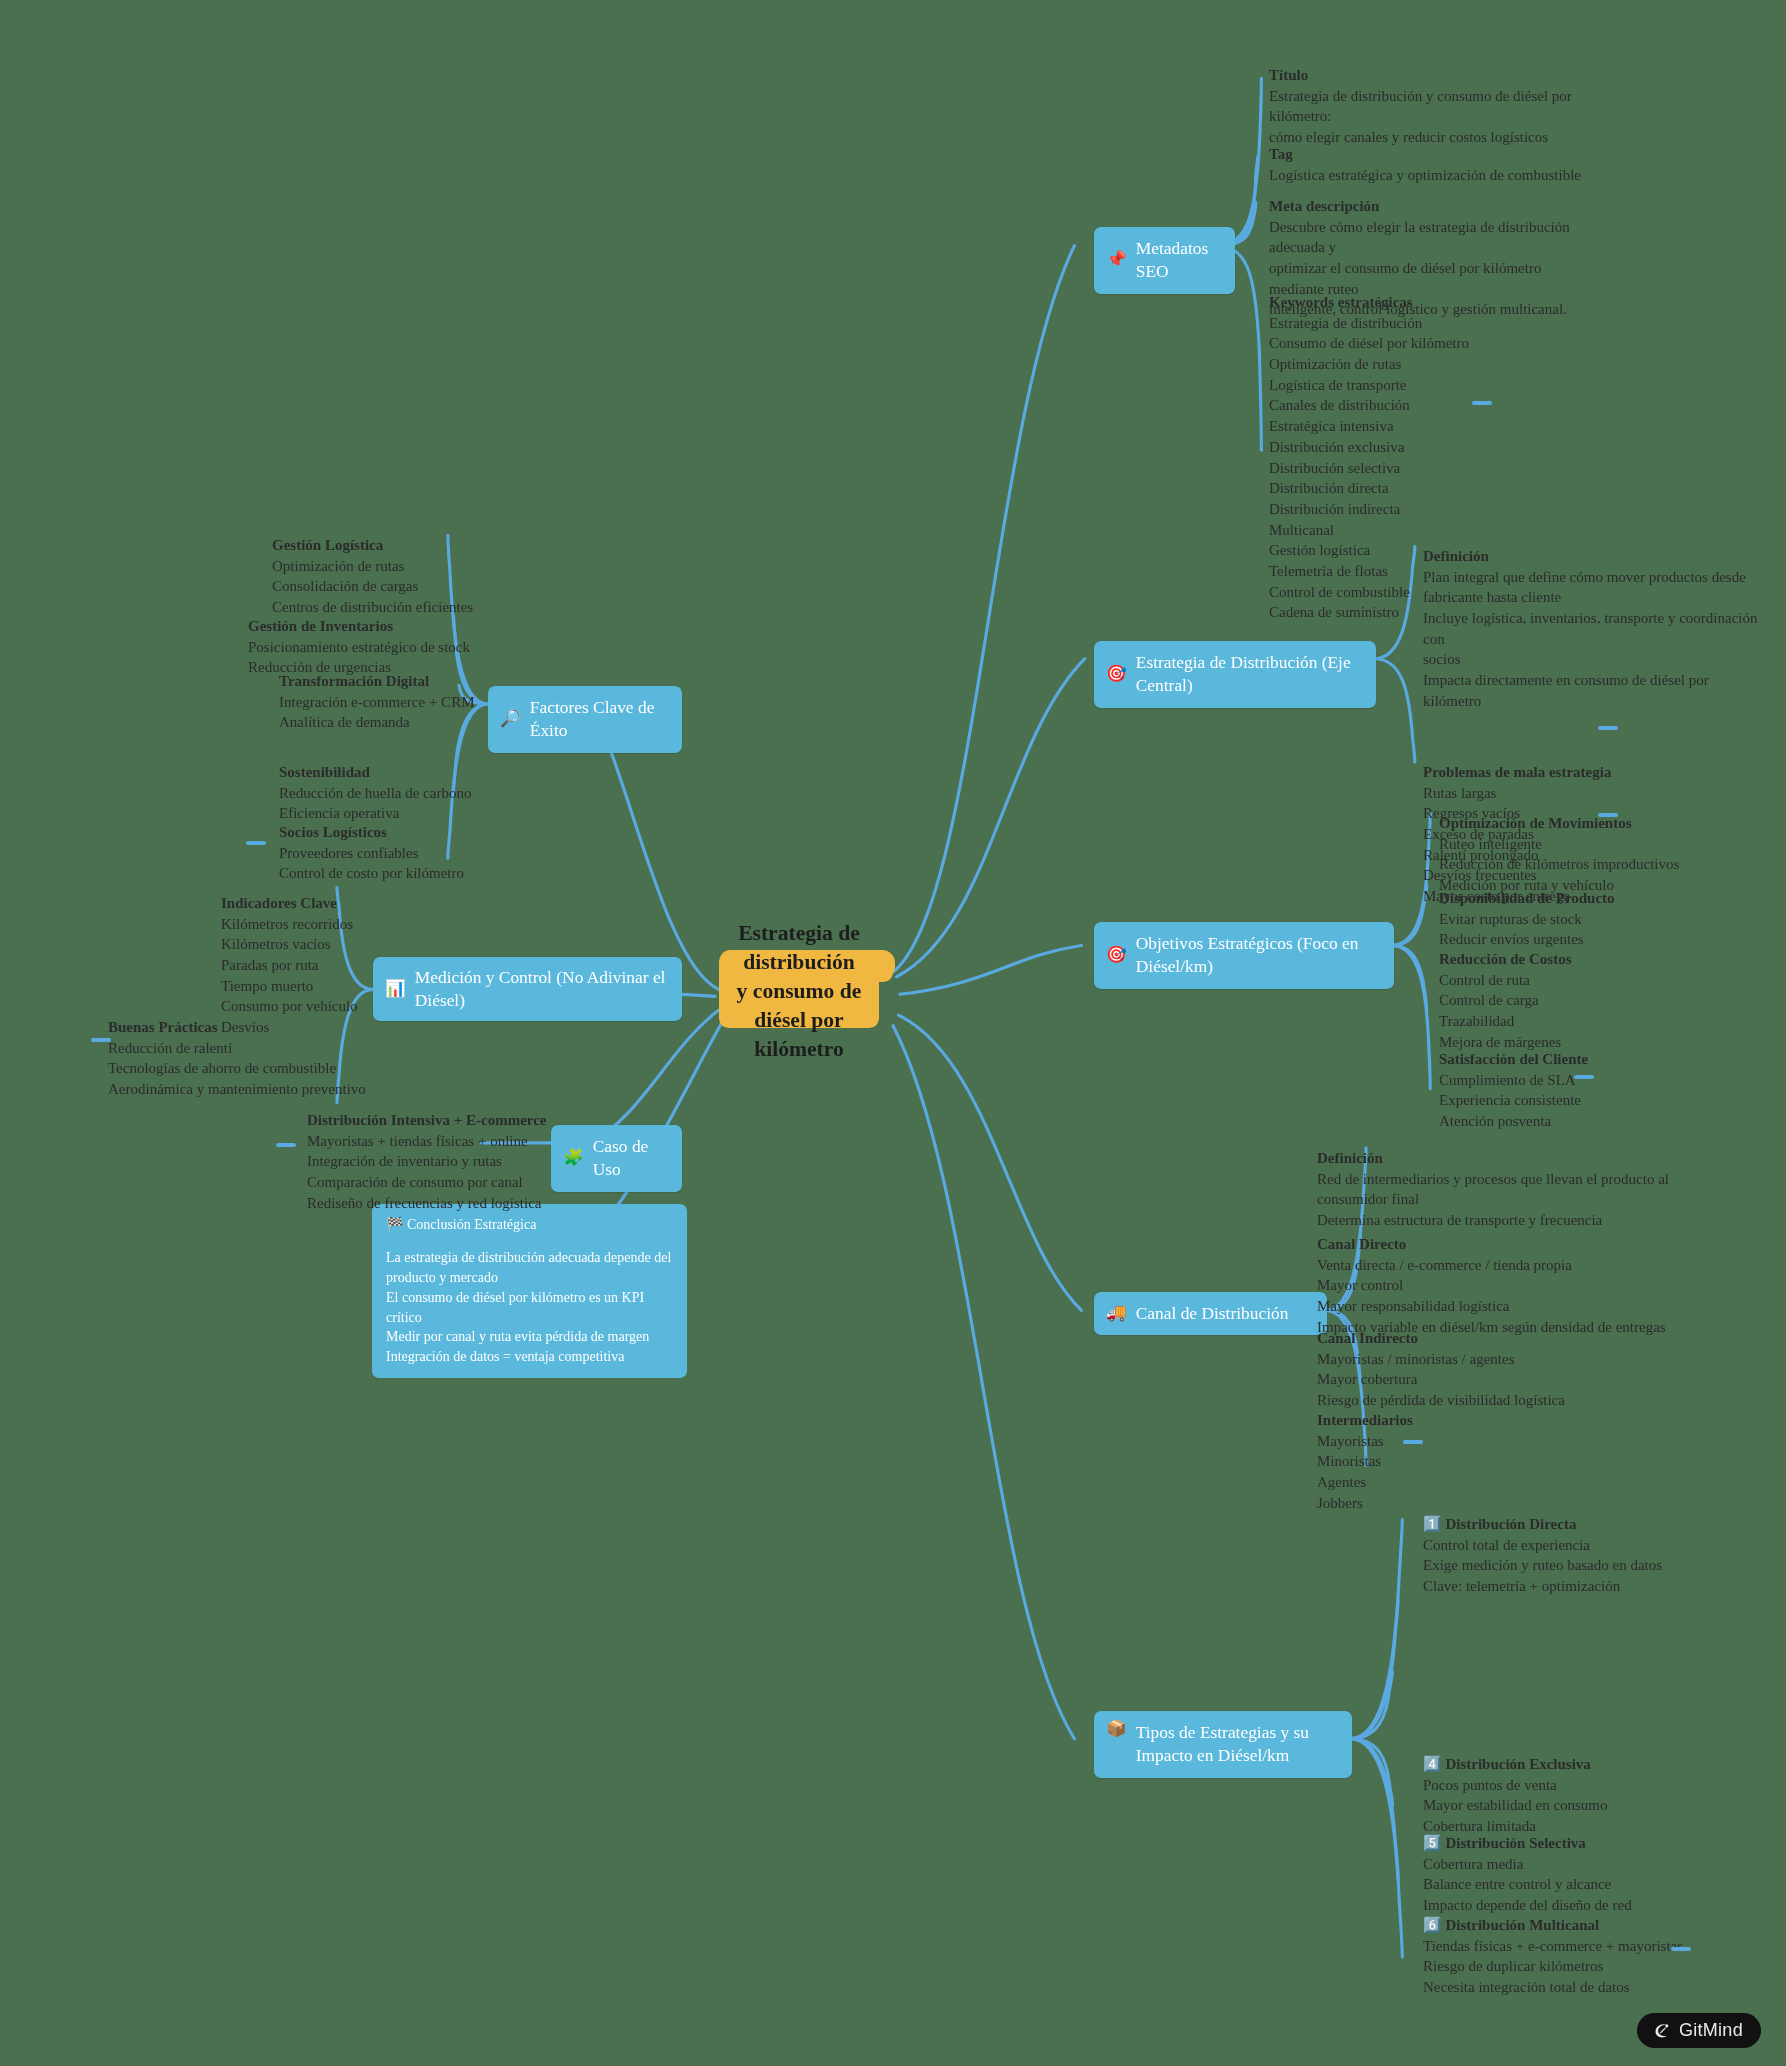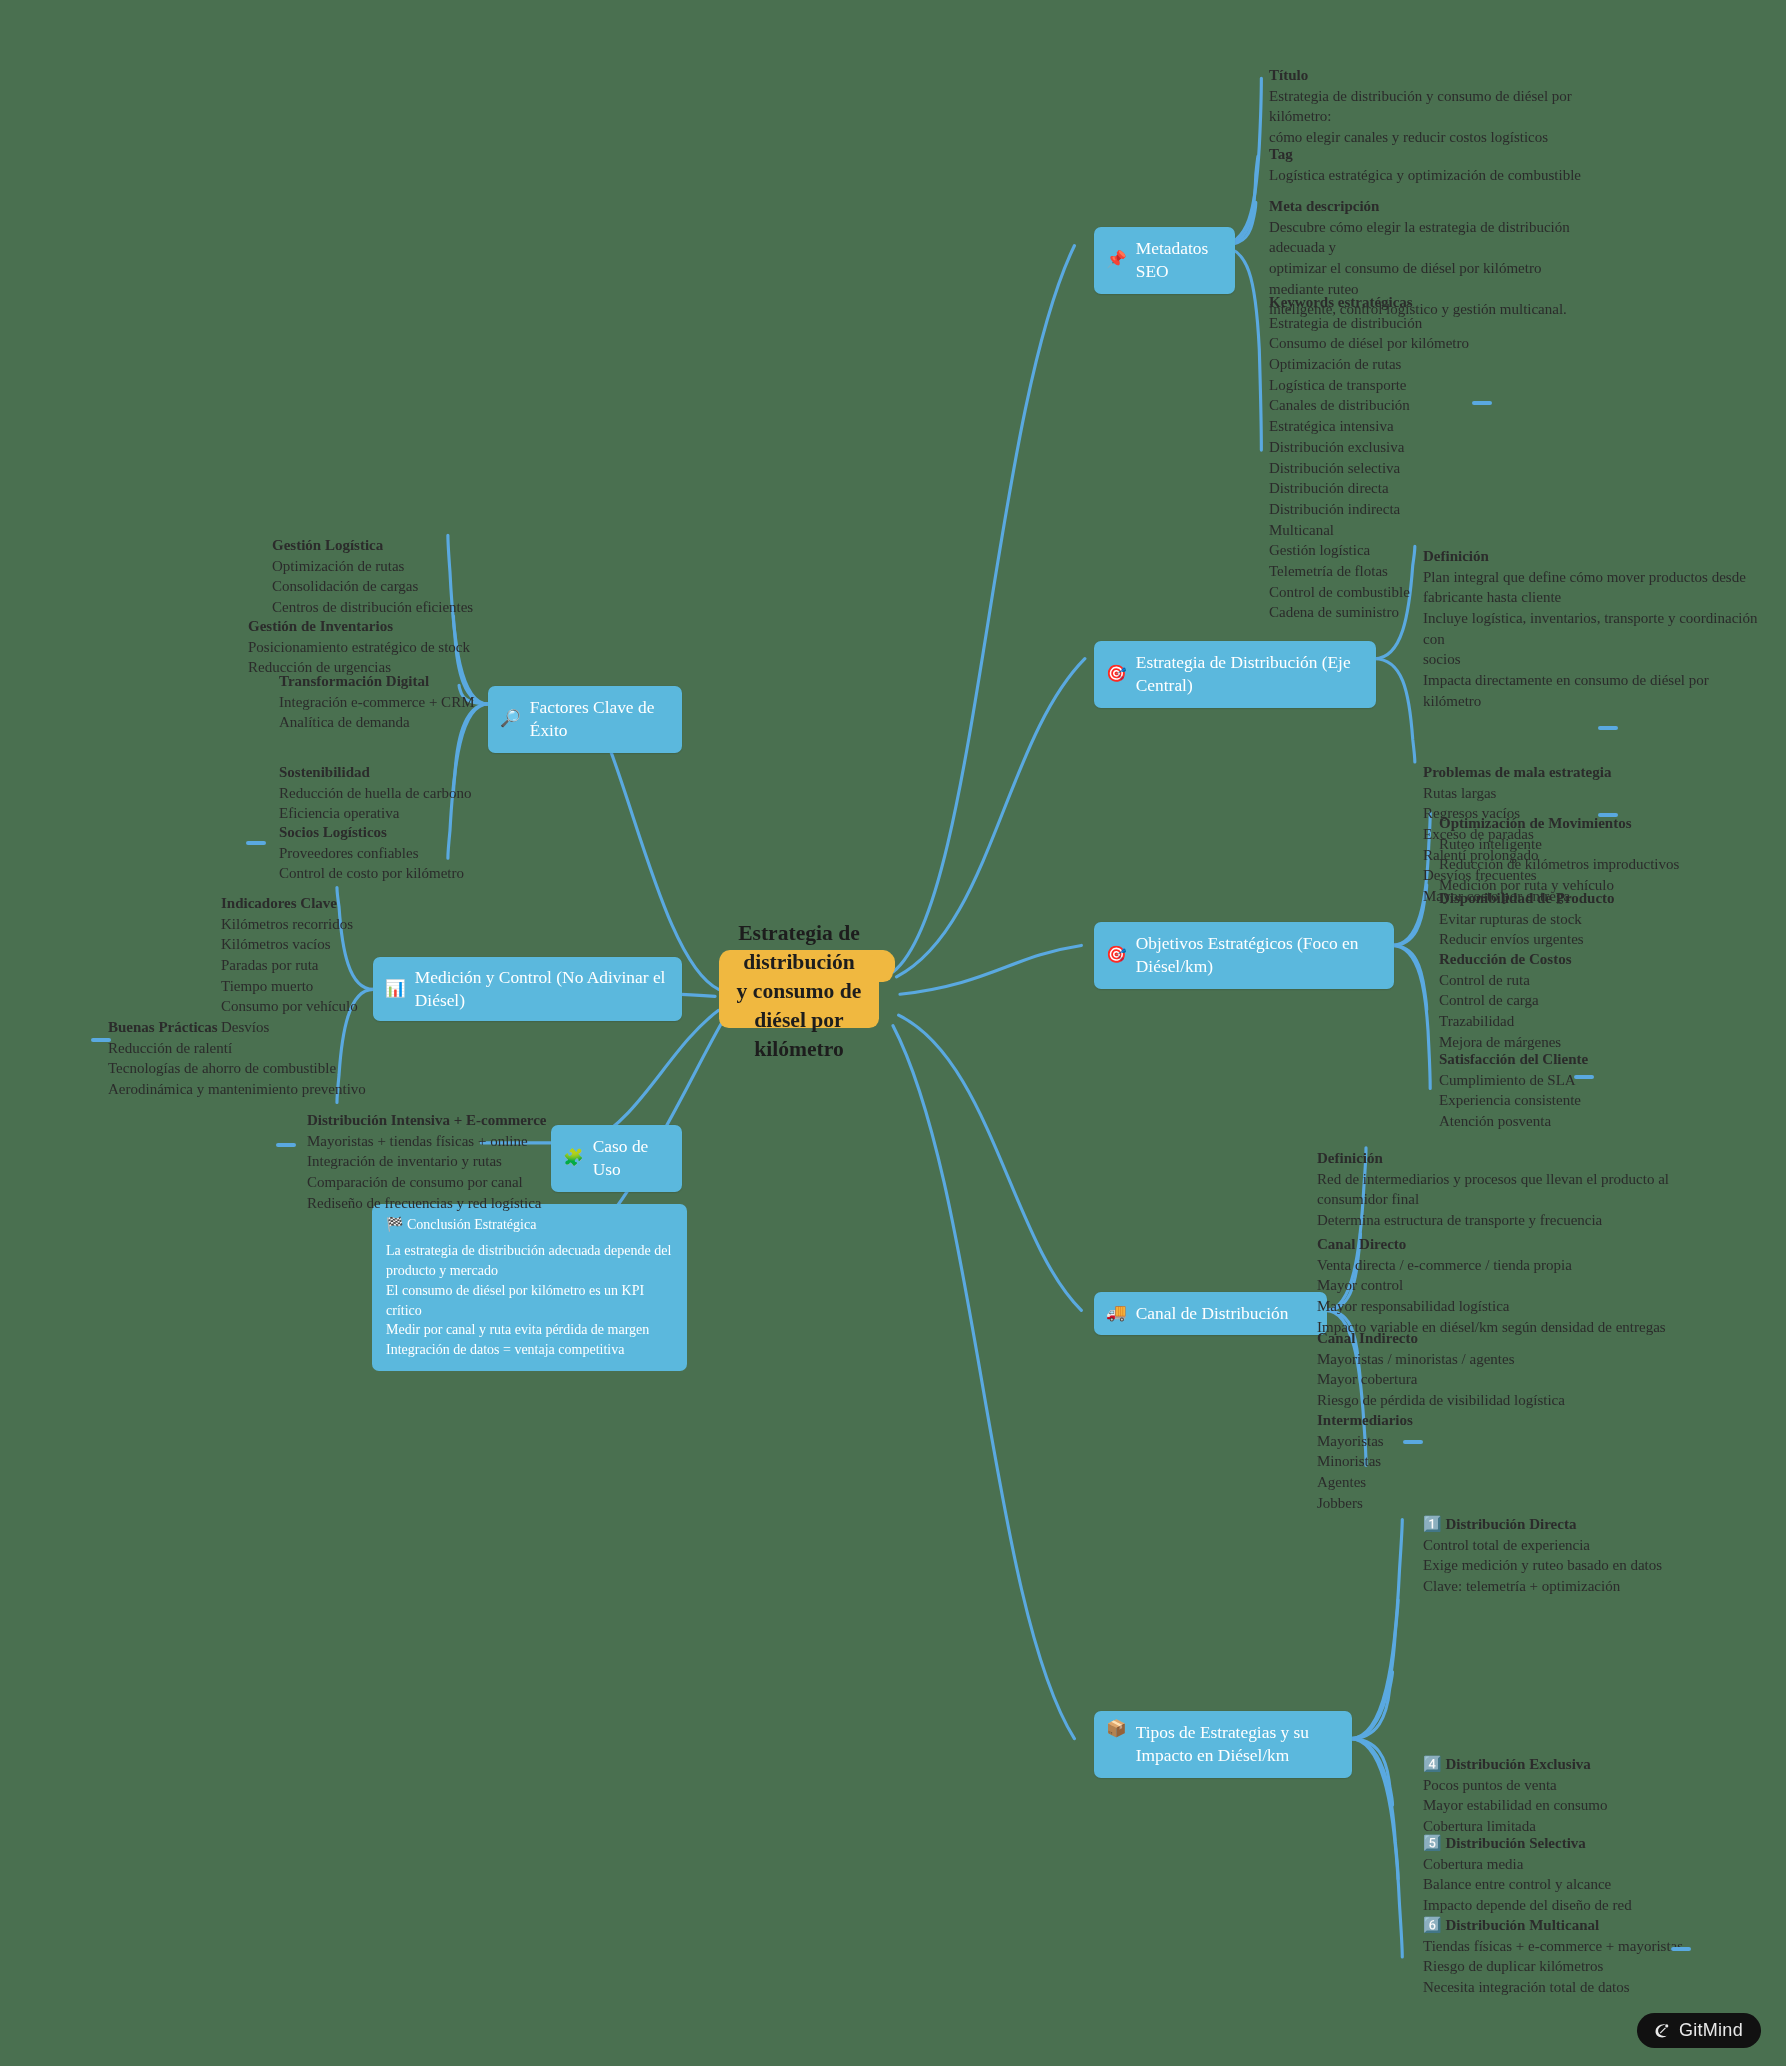--- a/index.html
+++ b/index.html
@@ -37,21 +37,21 @@
     box-sizing:border-box;
   }
   .leaf .hd{font-weight:bold;display:block;}
   .leaf .it{display:block;}
 
   .concl{
     position:absolute;background:#5bb8dd;color:#ffffff;
     border-radius:7px;padding:11px 14px;box-sizing:border-box;
     font-size:14px;line-height:1.42;
   }
-  .concl .hd{display:block;margin-bottom:6px;}
+  .concl .hd{display:block;margin-bottom:13px;}
   .concl .it{display:block;}
 
   .stub{position:absolute;height:3.5px;background:#5aa9e0;border-radius:2.1px;}
 
   .gitmind{
     position:absolute;right:25px;bottom:18px;
     background:#111;color:#e9e9e9;border-radius:18px;
     padding:7px 18px 7px 14px;display:flex;align-items:center;gap:7px;
     font-family:"Liberation Sans", sans-serif;font-size:18px;letter-spacing:0.3px;
   }

